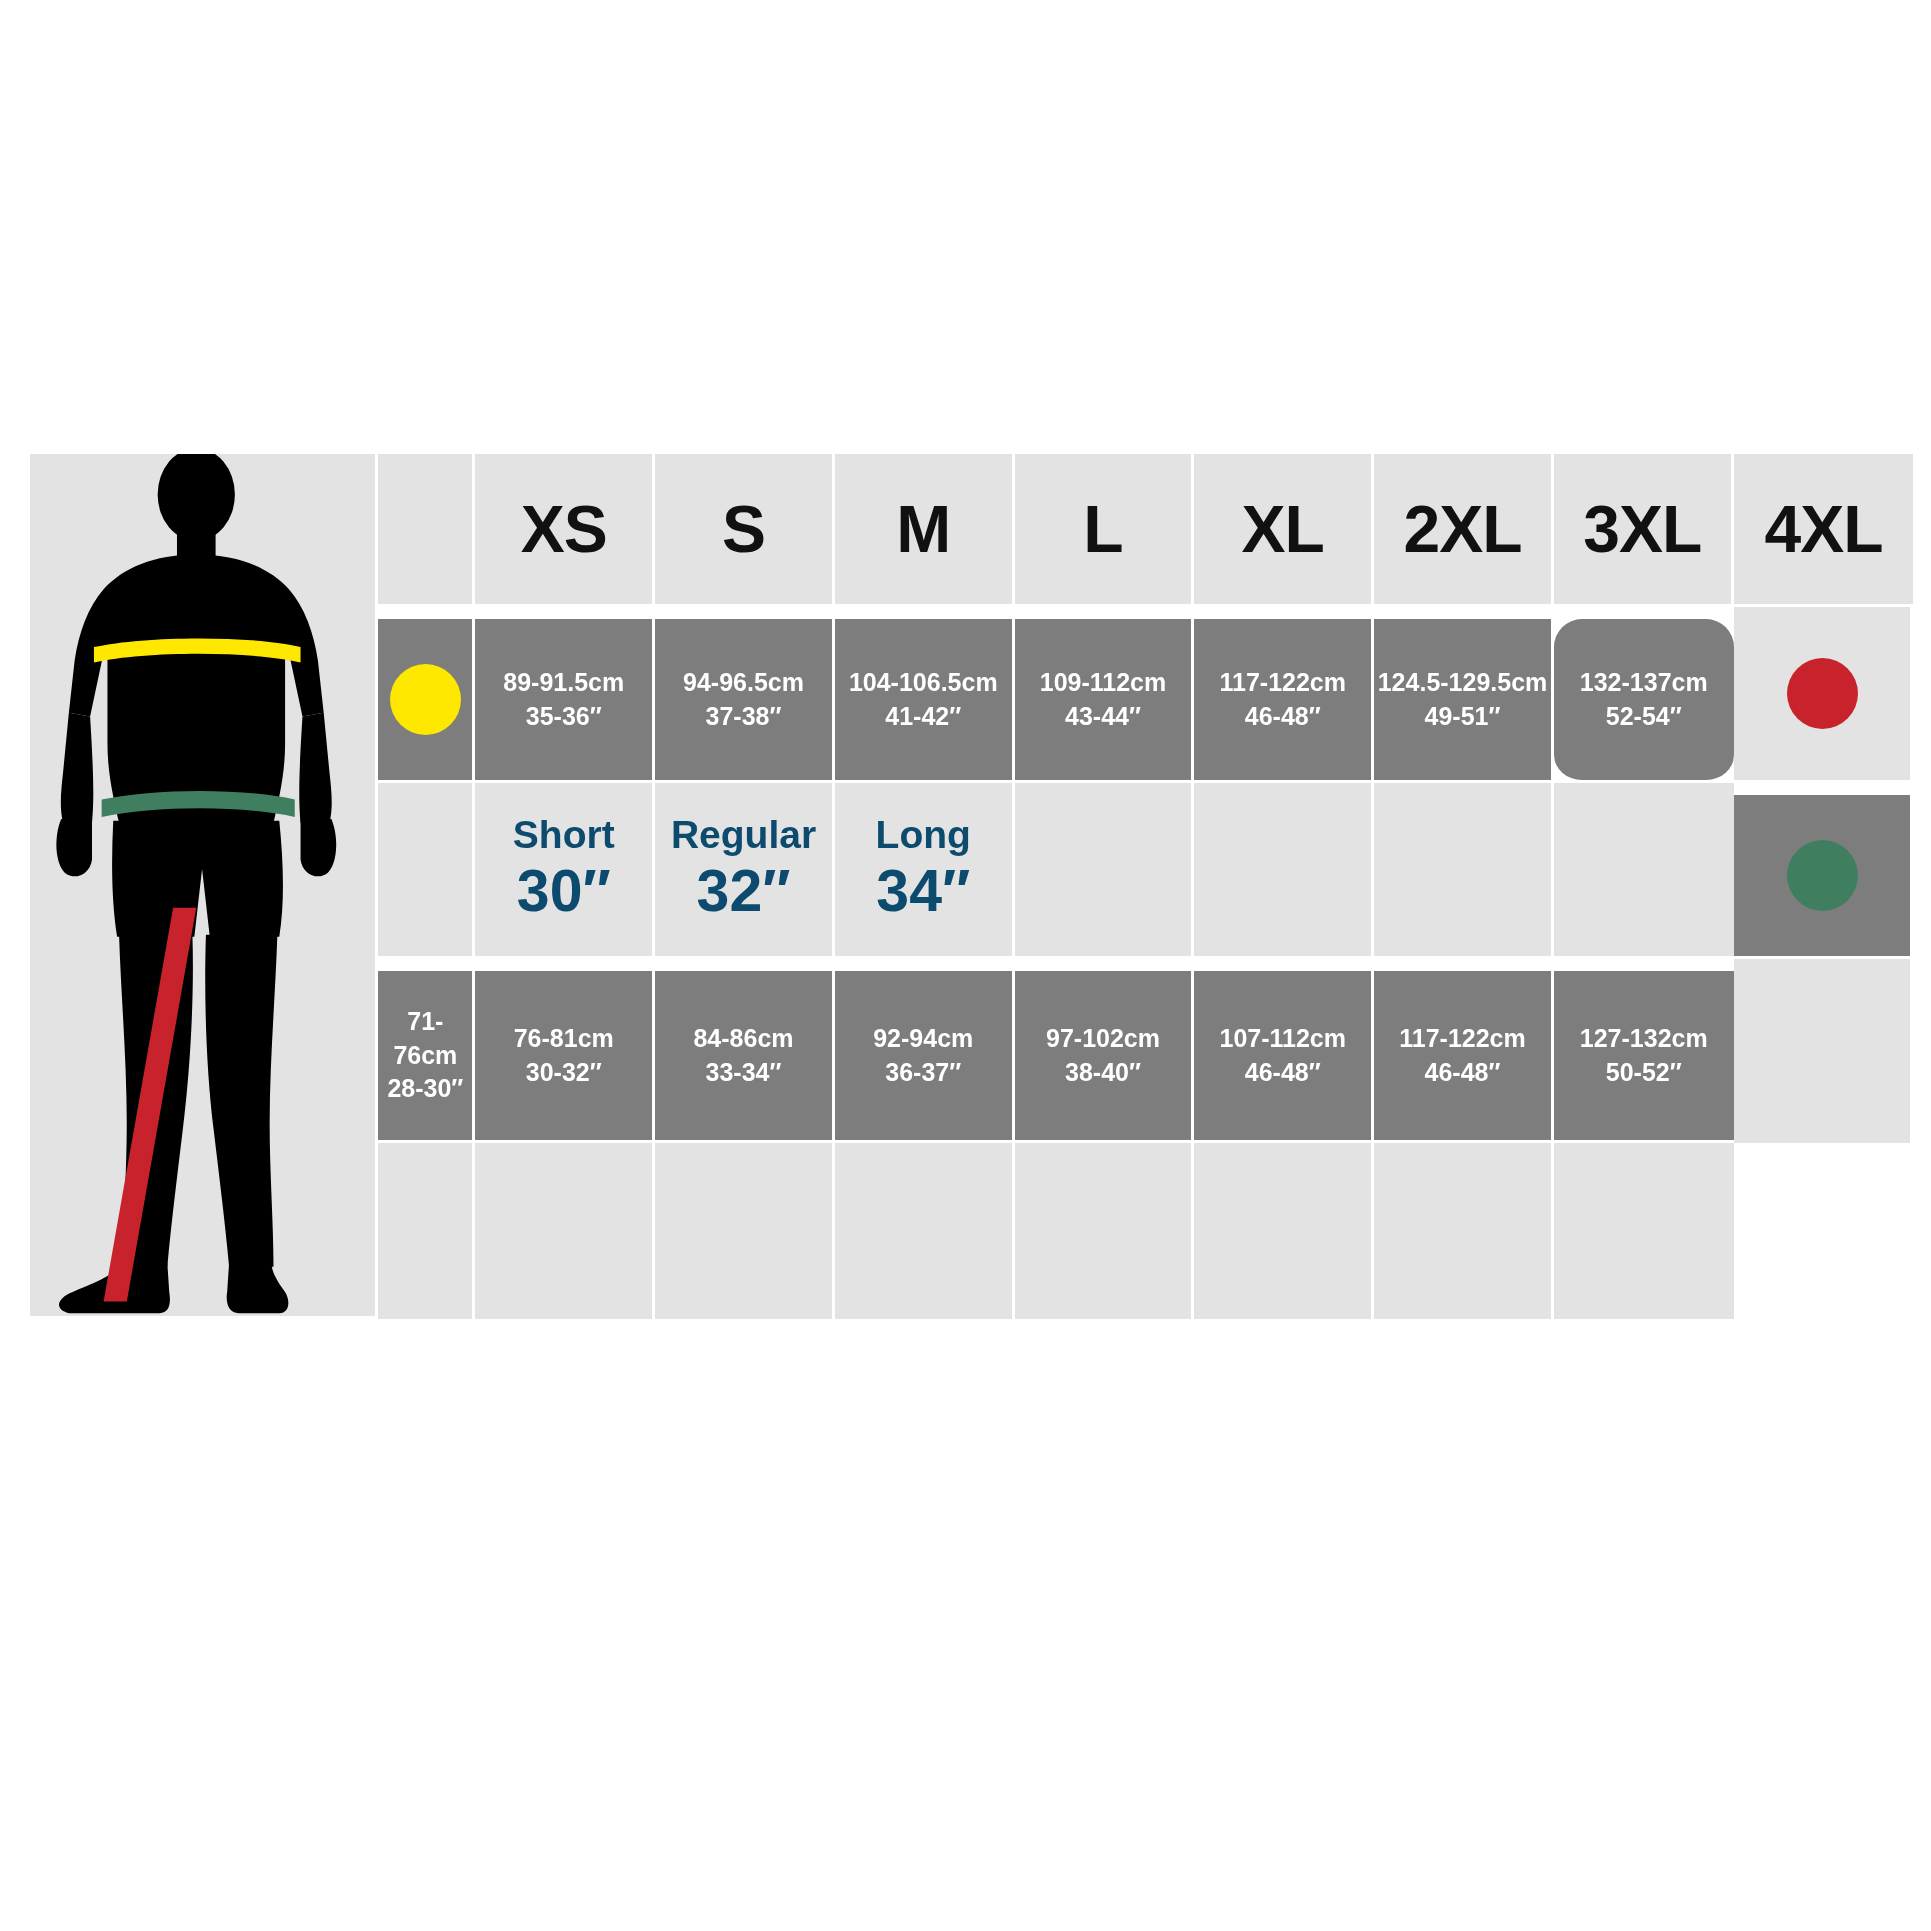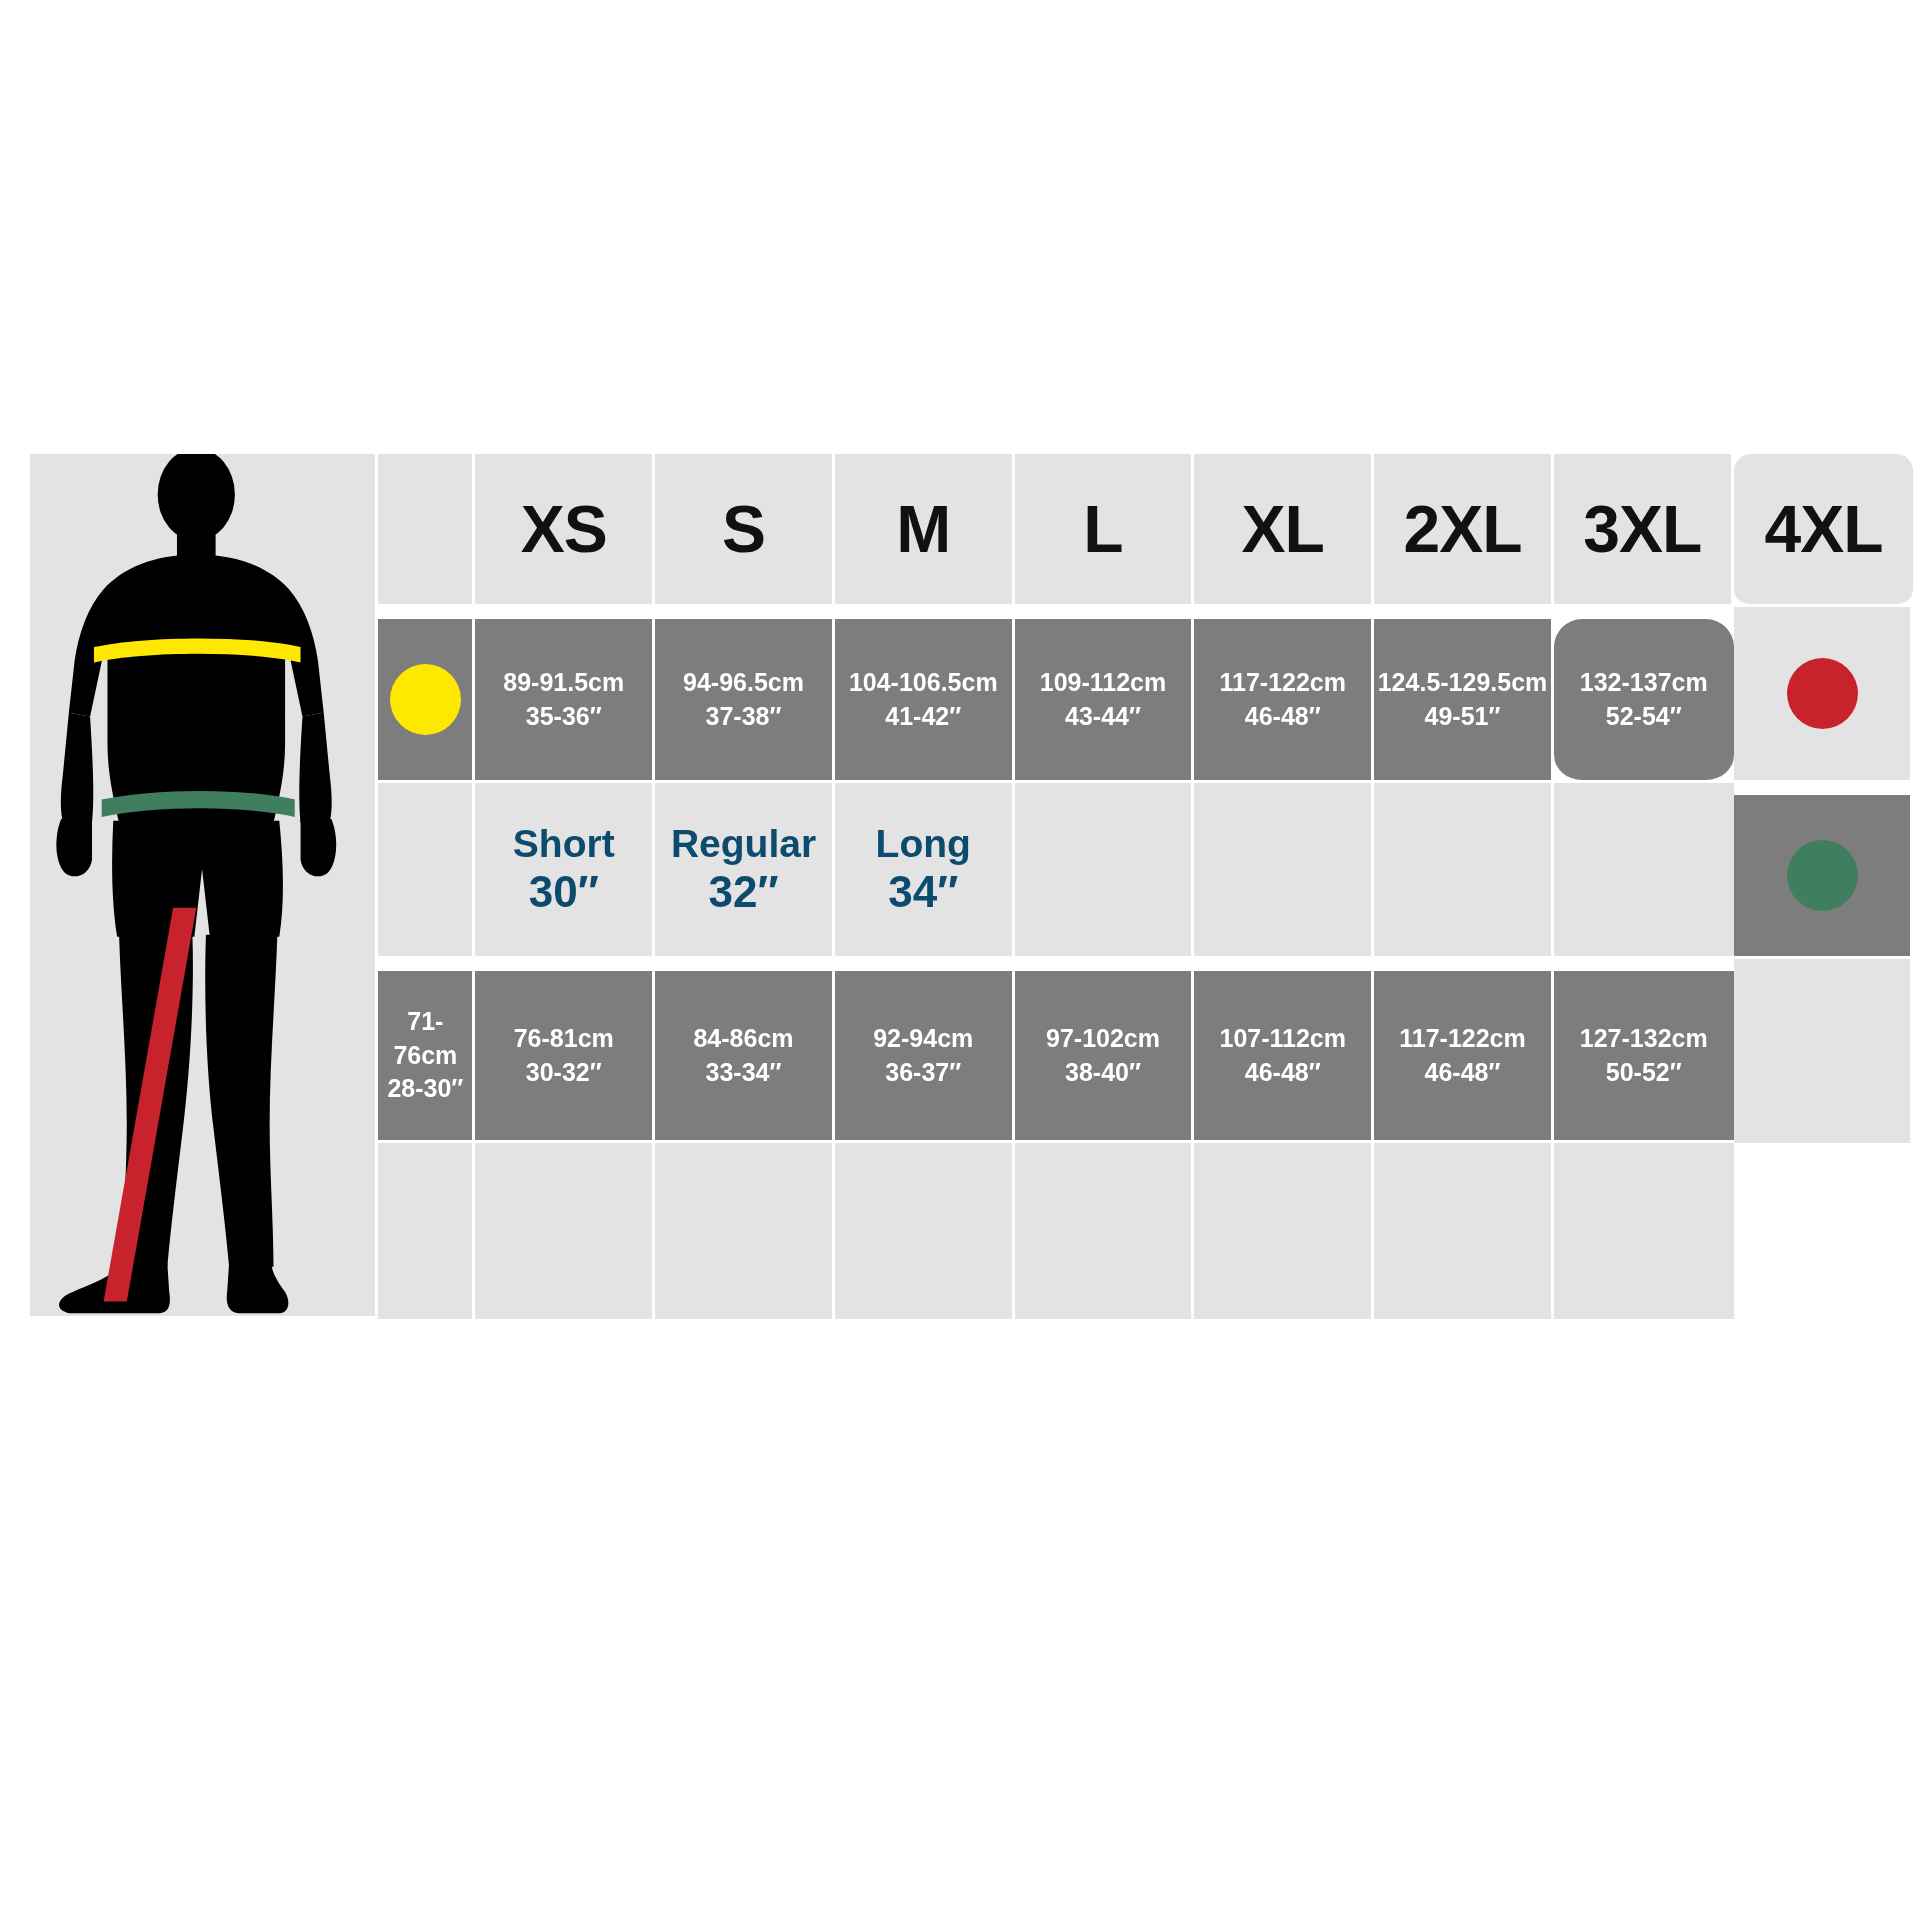--- a/index.html
+++ b/index.html
@@ -60,21 +60,21 @@
     flex-direction: column;
     color: #0c4a6e;
     line-height: 1.15;
     align-items: center;
   }
   .length-cell .lname {
     font-size: 39px;
     font-weight: bold;
   }
   .length-cell .lval {
-    font-size: 44px;
+    font-size: 59px;
     font-weight: bold;
   }
 
   .dot {
     width: 71px;
     height: 71px;
     border-radius: 50%;
   }
   .dot-yellow { background: #ffe800; }
   .dot-red    { background: #c8232c; }
@@ -177,21 +177,21 @@
       </div>
     <div class="cell light">
         <span class="size-label">XL</span>
       </div>
     <div class="cell light">
         <span class="size-label">2XL</span>
       </div>
     <div class="cell light">
         <span class="size-label">3XL</span>
       </div>
-    <div class="cell light" style="border-right:none;border-radius:17px;">
+    <div class="cell light" style="border-right:none;">
         <span class="size-label">4XL</span>
       </div>
 
     <div class="cell dark">
         <span class="dot dot-yellow"></span>
       </div>
     <div class="cell dark">
         <span class="meas">
           <span class="cm">89-91.5cm</span>
           <span class="inch">35-36″</span>

